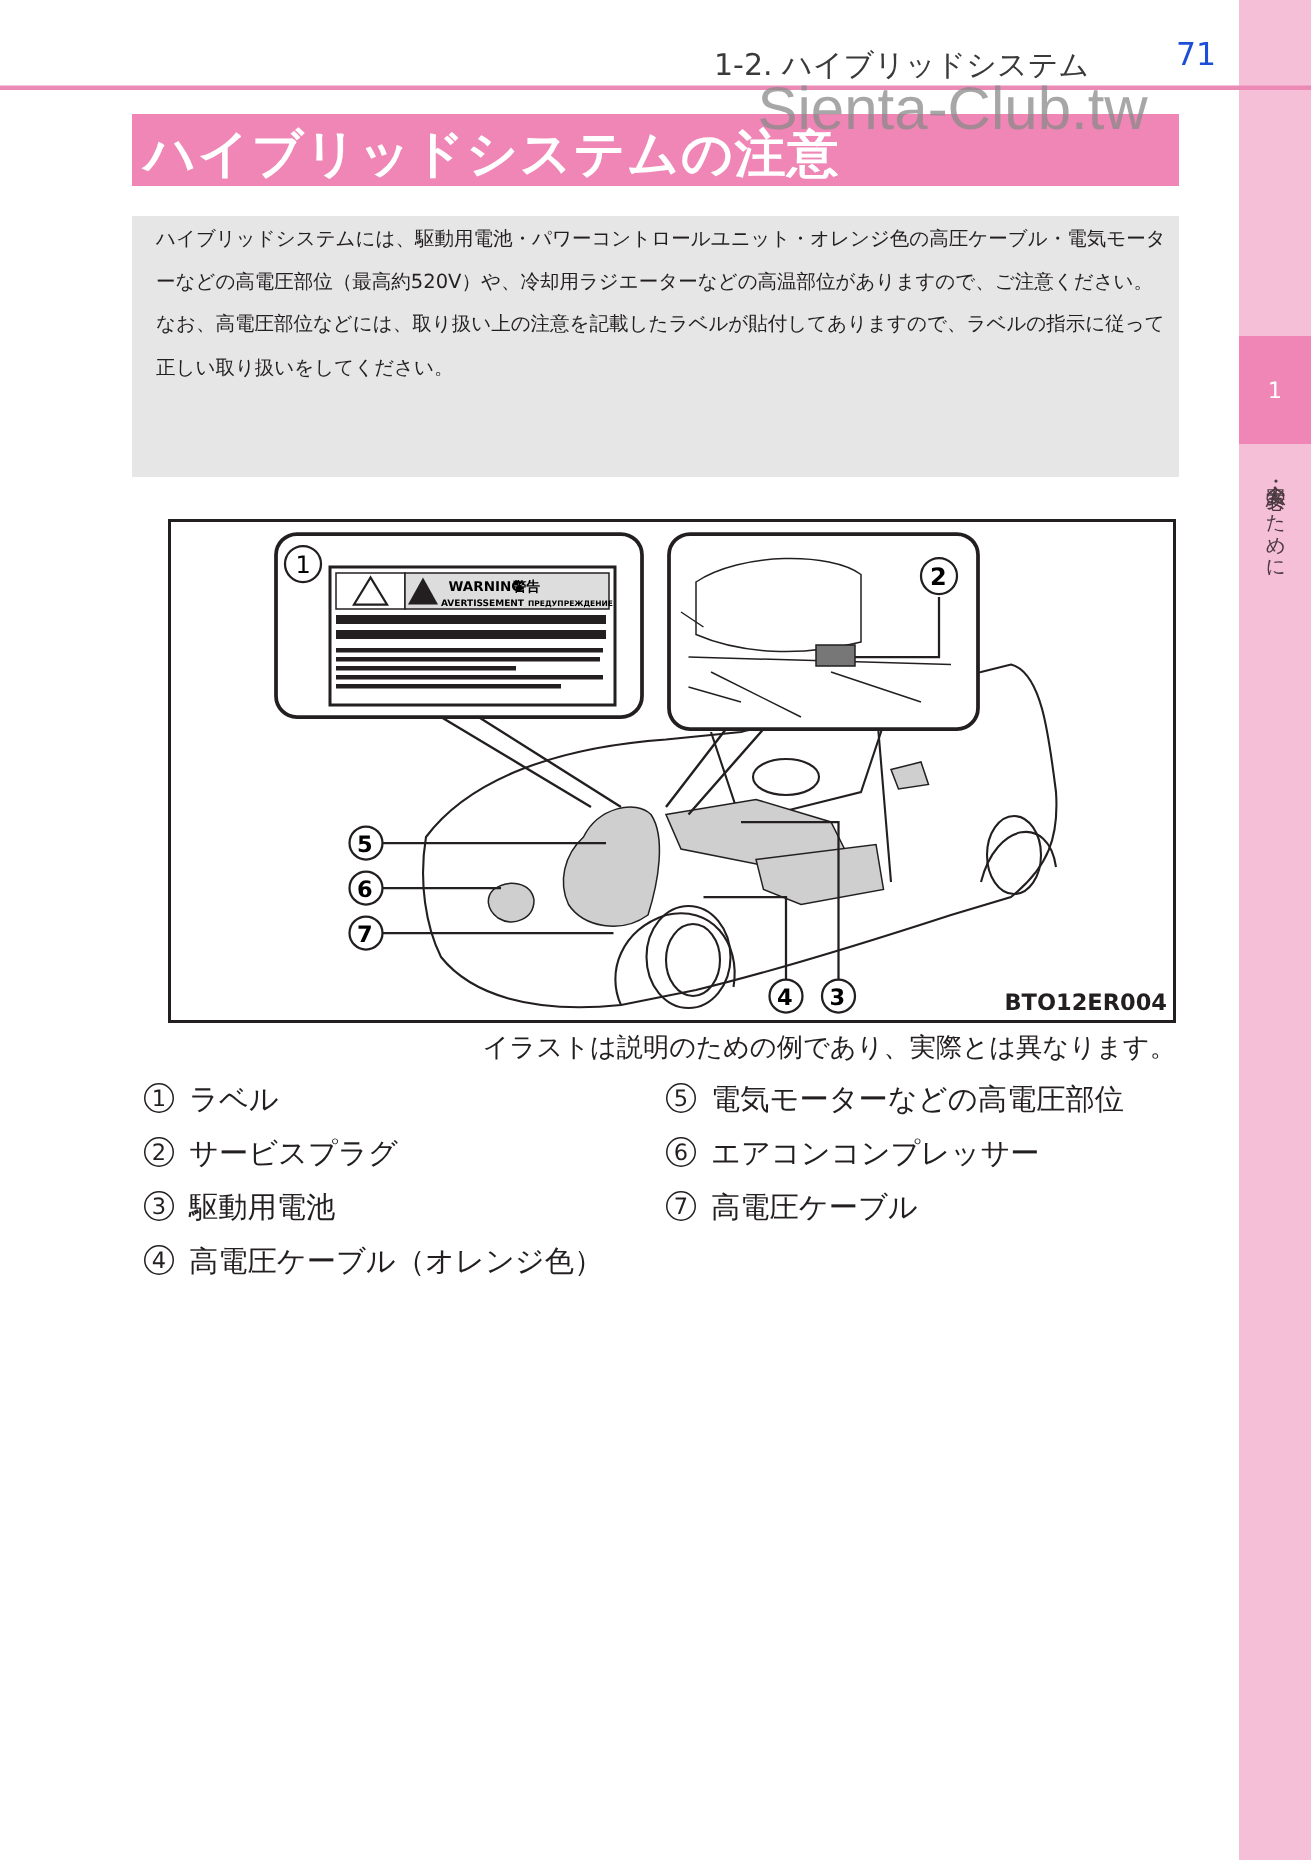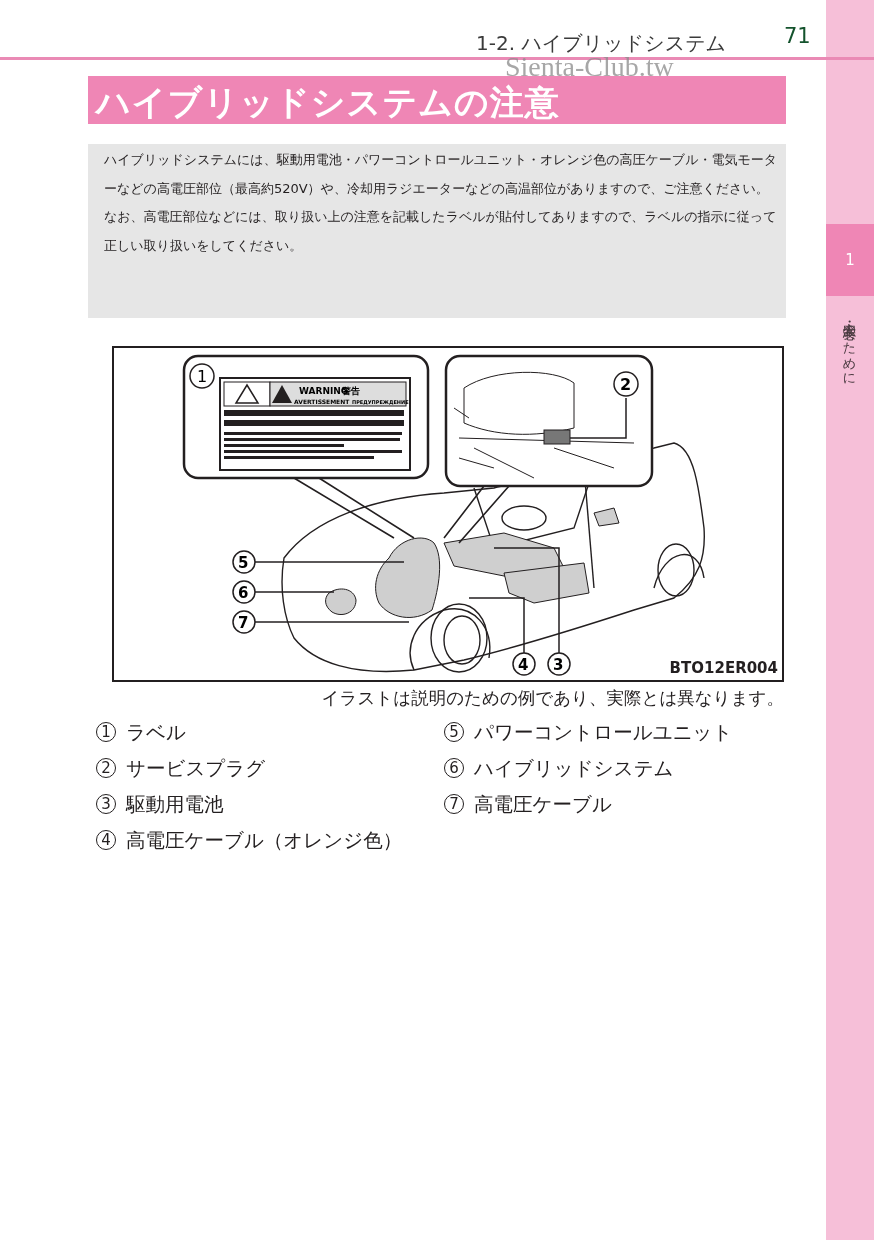--- a/index.html
+++ b/index.html
@@ -22,25 +22,25 @@
     position:absolute; left:838px; top:312px; width:20px;
     writing-mode:vertical-rl; font-size:13px; color:#4a3a40; letter-spacing:1px;
   }
   .top-rule {
     position:absolute; left:0; top:57px; width:874px; height:3px; background:#ea8ab5;
   }
   .running-head {
     position:absolute; left:476px; top:30px; font-size:20px; color:#3a3a3a;
   }
   .page-number {
-    position:absolute; left:784px; top:24px; font-size:21px; color:#14532d;
+    position:absolute; left:784px; top:24px; font-size:21px; color:#1d4ed8;
   }
   .watermark {
     position:absolute; left:505px; top:51px;
-    font-family:Liberation Serif, serif; font-size:28px; color:#8a8a8a;
+    font-family:Liberation Sans, sans-serif; font-size:40px; color:#8a8a8a;
     opacity:0.75; letter-spacing:0px;
   }
   .section-title-bar {
     position:absolute; left:88px; top:76px; width:698px; height:48px;
     background:#ef86b5;
   }
   .section-title {
     position:absolute; left:96px; top:80px; font-size:34px; font-weight:bold; color:#fff;
     letter-spacing:1px;
   }
@@ -193,23 +193,23 @@
   </div>
   <div class="legend-item">
     <span class="num-circle">4</span>
     <span>高電圧ケーブル（オレンジ色）</span>
   </div>
 </div>
 
 <div class="legend" style="left:444px; top:714px;">
   <div class="legend-item">
     <span class="num-circle">5</span>
-    <span>パワーコントロールユニット</span>
+    <span>電気モーターなどの高電圧部位</span>
   </div>
   <div class="legend-item">
     <span class="num-circle">6</span>
-    <span>ハイブリッドシステム</span>
+    <span>エアコンコンプレッサー</span>
   </div>
   <div class="legend-item">
     <span class="num-circle">7</span>
     <span>高電圧ケーブル</span>
   </div>
 </div>
 
 </body></html>

